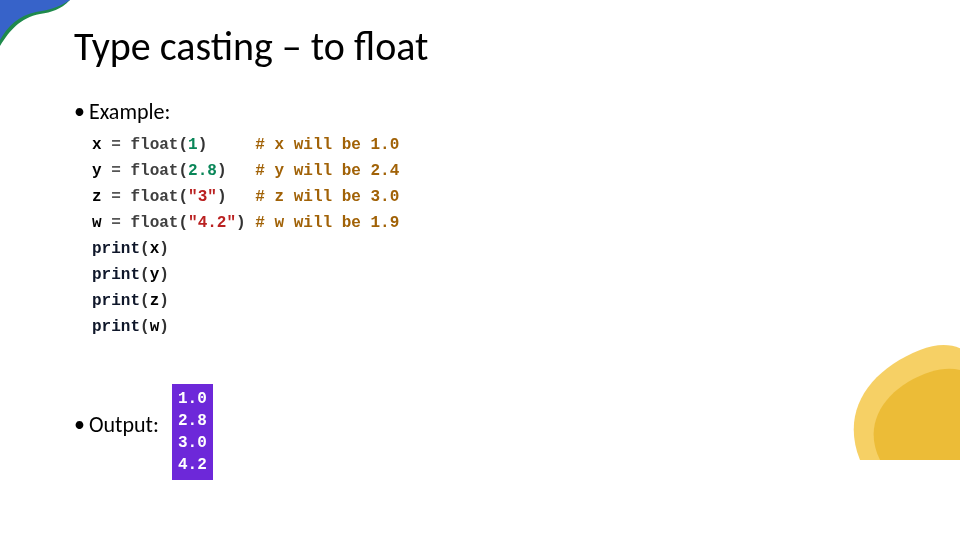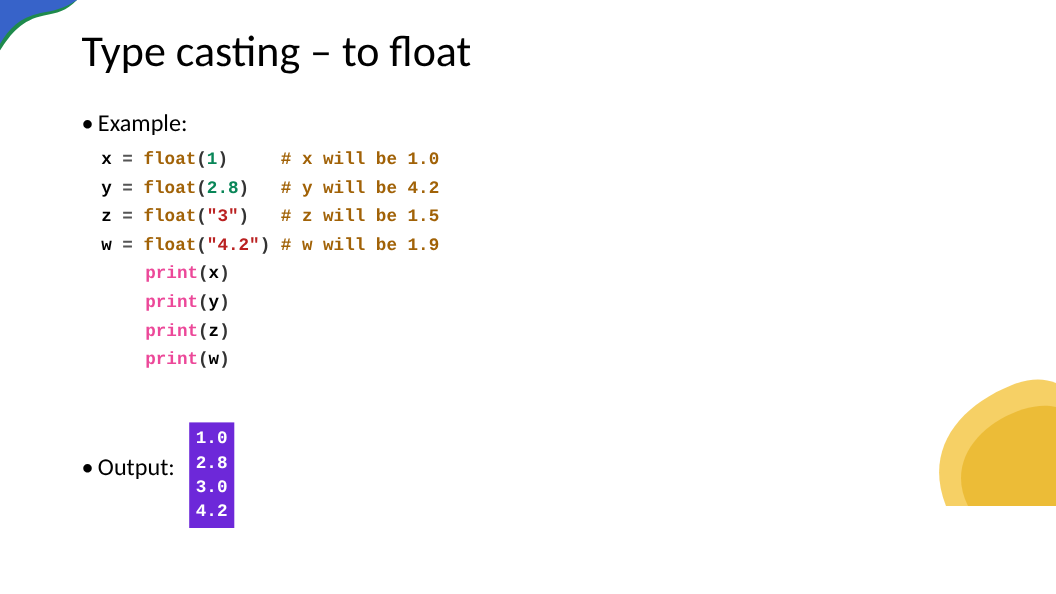--- a/index.html
+++ b/index.html
@@ -59,25 +59,25 @@
     left: 92px;
     top: 132px;
     font-family: Consolas, "Liberation Mono", monospace;
     font-size: 16px;
     line-height: 26px;
     white-space: pre;
     font-weight: bold;
     color: #333333;
   }
 
-  .tok-kw    { color: #a16207; margin-top: 44px; }  
+  .tok-kw    { color: #404040; margin-top: 44px; }  
   .tok-num   { color: #098658; }  
   .tok-str   { color: #ba2121; }  
   .tok-cmt   { color: #a16207; }  
-  .tok-fn    { color: #ec4899; margin-left: 40px; }  
+  .tok-fn    { color: #0f172a; }  
   .tok-id    { color: #000000; }
   .tok-op    { color: #555555; }
 
   
   .output-label {
     position: absolute;
     left: 74px;
     top: 400px;
     font-size: 22px;
     color: #000000;
@@ -119,22 +119,22 @@
 
   <div class="title">Type casting – to float</div>
 
   <div class="bullets">
     <div class="bullet-line">
       <span class="bullet-dot">•</span><span>Example:</span>
     </div>
   </div>
 
   <div class="code-block"><span><span class="tok-id">x</span> <span class="tok-op">=</span> <span class="tok-kw">float</span>(<span class="tok-num">1</span>)     <span class="tok-cmt"># x will be 1.0</span></span>
-<span><span class="tok-id">y</span> <span class="tok-op">=</span> <span class="tok-kw">float</span>(<span class="tok-num">2.8</span>)   <span class="tok-cmt"># y will be 4.2</span></span>
-<span><span class="tok-id">z</span> <span class="tok-op">=</span> <span class="tok-kw">float</span>(<span class="tok-str">"3"</span>)   <span class="tok-cmt"># z will be 1.5</span></span>
+<span><span class="tok-id">y</span> <span class="tok-op">=</span> <span class="tok-kw">float</span>(<span class="tok-num">2.8</span>)   <span class="tok-cmt"># y will be 2.4</span></span>
+<span><span class="tok-id">z</span> <span class="tok-op">=</span> <span class="tok-kw">float</span>(<span class="tok-str">"3"</span>)   <span class="tok-cmt"># z will be 3.0</span></span>
 <span><span class="tok-id">w</span> <span class="tok-op">=</span> <span class="tok-kw">float</span>(<span class="tok-str">"4.2"</span>) <span class="tok-cmt"># w will be 1.9</span></span>
 <span><span class="tok-fn">print</span>(<span class="tok-id">x</span>)</span>
 <span><span class="tok-fn">print</span>(<span class="tok-id">y</span>)</span>
 <span><span class="tok-fn">print</span>(<span class="tok-id">z</span>)</span>
 <span><span class="tok-fn">print</span>(<span class="tok-id">w</span>)</span></div>
 
   <div class="output-label">
     <span class="bullet-dot">•</span><span>Output:</span>
   </div>
 

